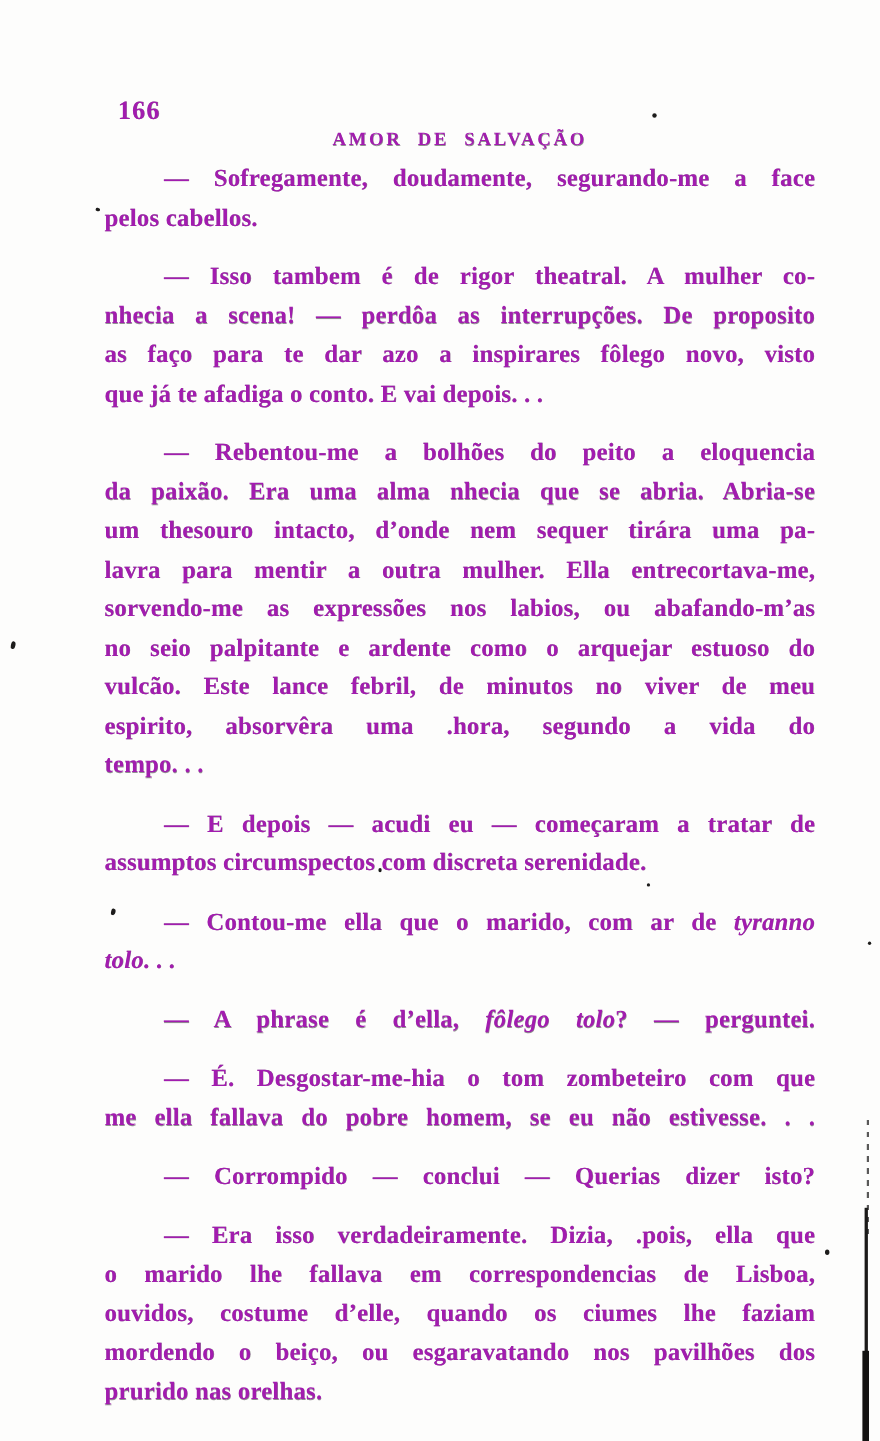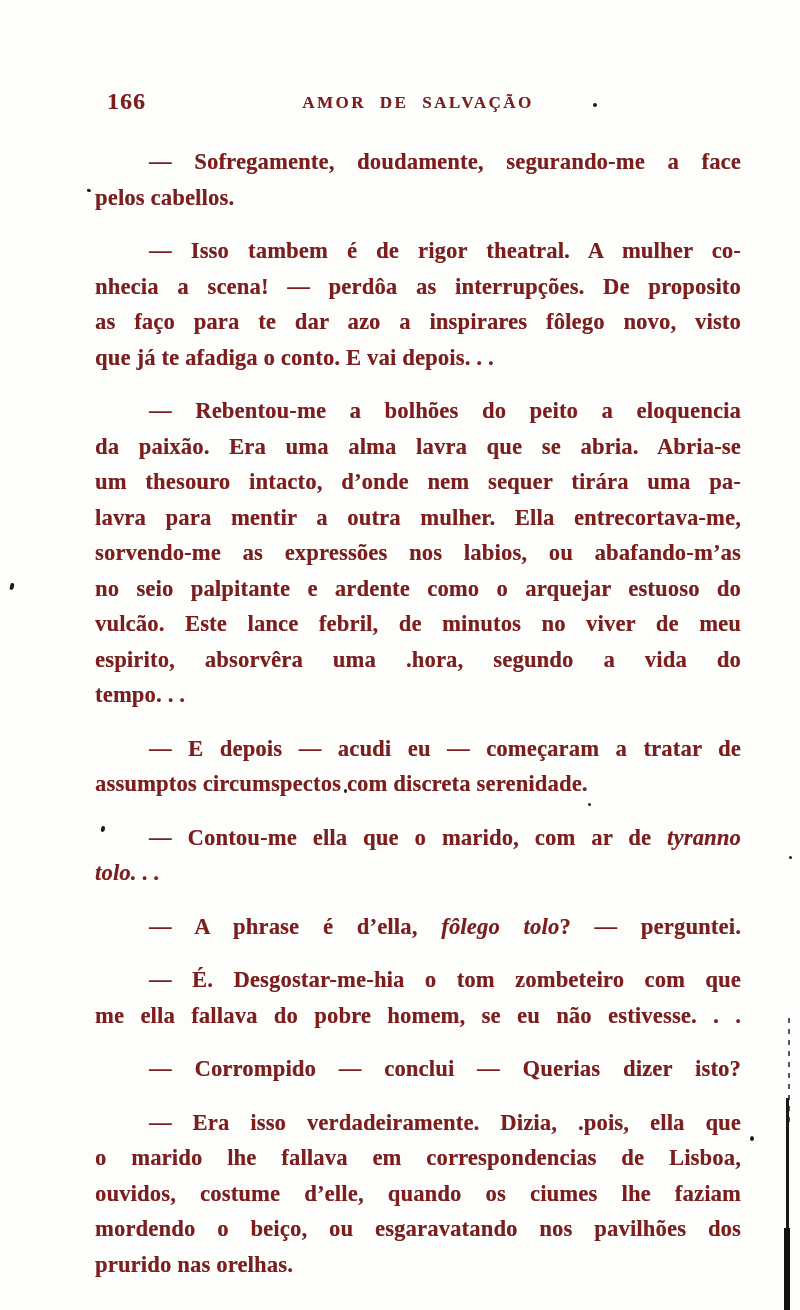--- a/index.html
+++ b/index.html
@@ -31,20 +31,21 @@
     top: 0;
     font-size: 24px;
     letter-spacing: 1px;
   }
   .running-title {
     text-align: center;
     font-size: 17px;
     letter-spacing: 2.5px;
     word-spacing: 7px;
     padding-top: 5px;
+    margin-top: 24px;
   }
   .body-text {
     position: absolute;
     left: 95px;
     top: 126px;
     width: 646px;
     font-size: 22.5px;
     line-height: 35.5px;
     letter-spacing: 0.2px;
   }
@@ -76,36 +77,36 @@
   }
   .edge-c {
     position: absolute;
     left: 784px; top: 1228px; width: 6px; height: 82px;
     background: #141312;
   }
 </style>
 </head>
 <body>
 
-<div class="page" style="color: #7f1d1d; background: rgb(253, 253, 252);">
+<div class="page" style="color: #a21caf; background: rgb(253, 253, 252);">
 
   <div class="header">
     <div class="page-number">166</div>
     <div class="running-title">AMOR DE SALVAÇÃO</div>
   </div>
 
   <div class="body-text">
       <div class="line indent just"><span class="seg">— Sofregamente, doudamente, segurando-me a face</span></div>
       <div class="line"><span class="seg">pelos cabellos.</span></div>
       <div class="line indent just"><span class="seg">— Isso tambem é de rigor theatral. A mulher co-</span></div>
       <div class="line just"><span class="seg">nhecia a scena! — perdôa as interrupções. De proposito</span></div>
       <div class="line just"><span class="seg">as faço para te dar azo a inspirares fôlego novo, visto</span></div>
       <div class="line"><span class="seg">que já te afadiga o conto. E vai depois. . .</span></div>
       <div class="line indent just"><span class="seg">— Rebentou-me a bolhões do peito a eloquencia</span></div>
-      <div class="line just"><span class="seg">da paixão. Era uma alma lavra que se abria. Abria-se</span></div>
+      <div class="line just"><span class="seg">da paixão. Era uma alma nhecia que se abria. Abria-se</span></div>
       <div class="line just"><span class="seg">um thesouro intacto, d’onde nem sequer tirára uma pa-</span></div>
       <div class="line just"><span class="seg">lavra para mentir a outra mulher. Ella entrecortava-me,</span></div>
       <div class="line just"><span class="seg">sorvendo-me as expressões nos labios, ou abafando-m’as</span></div>
       <div class="line just"><span class="seg">no seio palpitante e ardente como o arquejar estuoso do</span></div>
       <div class="line just"><span class="seg">vulcão. Este lance febril, de minutos no viver de meu</span></div>
       <div class="line just"><span class="seg">espirito, absorvêra uma .hora, segundo a vida do</span></div>
       <div class="line"><span class="seg">tempo. . .</span></div>
       <div class="line indent just"><span class="seg">— E depois — acudi eu — começaram a tratar de</span></div>
       <div class="line"><span class="seg">assumptos circumspectos com discreta serenidade.</span></div>
       <div class="line indent just"><span class="seg">— Contou-me ella que o marido, com ar de </span><span class="seg it">tyranno</span></div>

